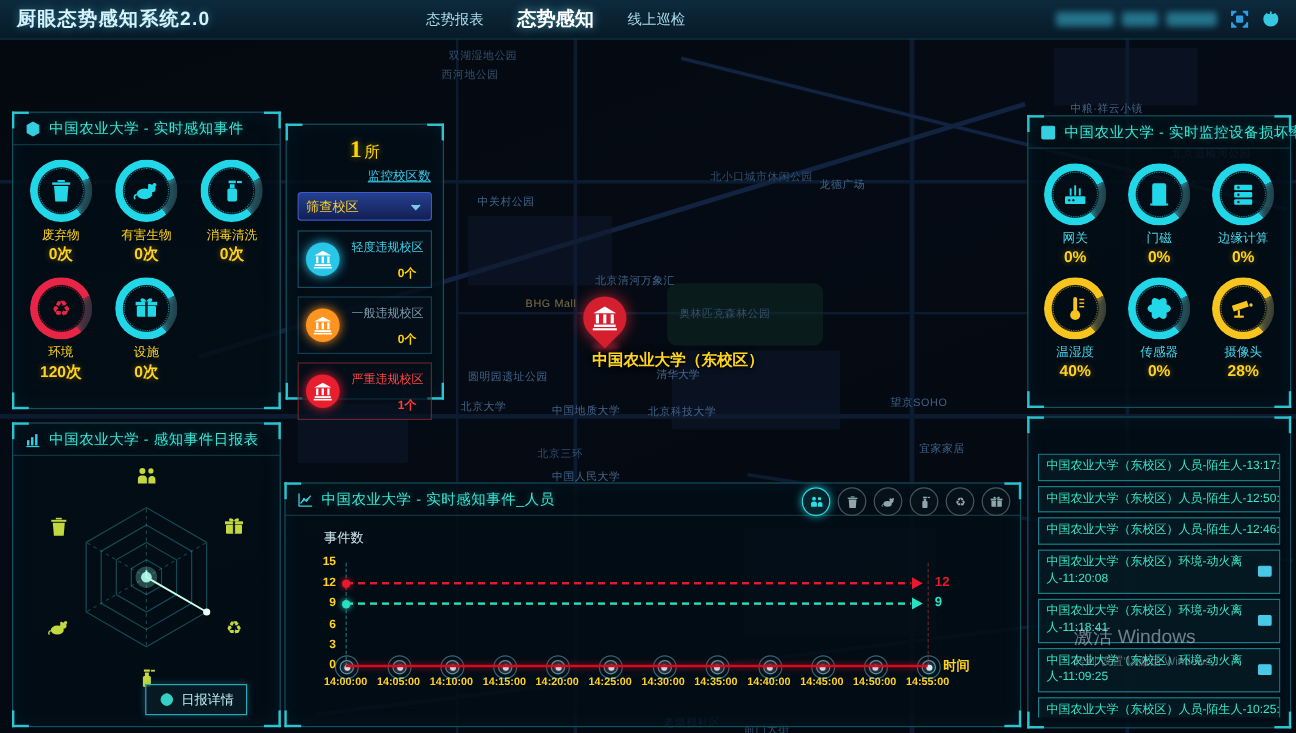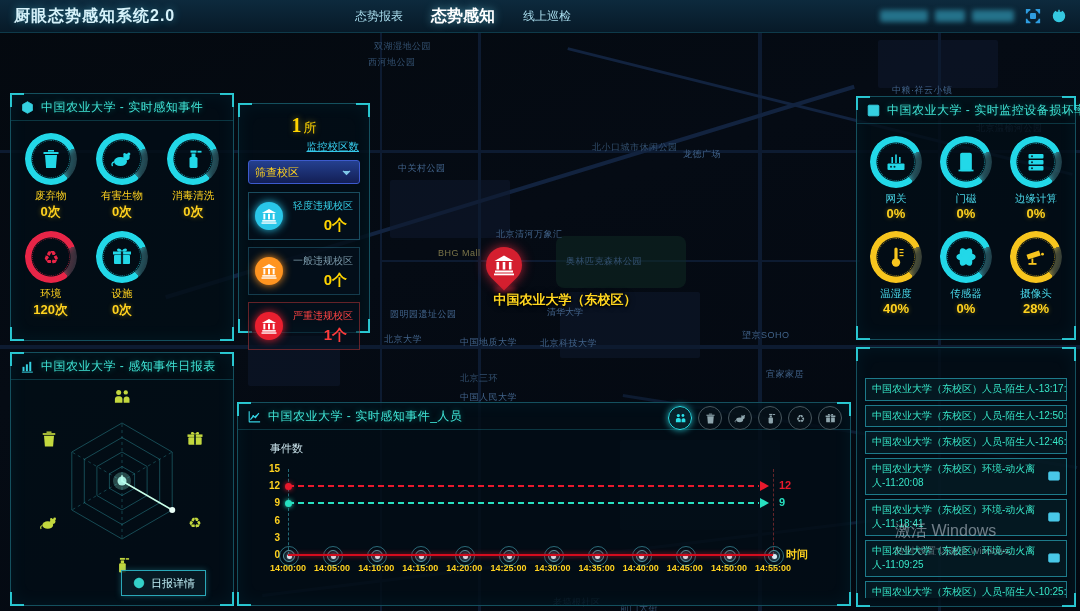--- a/index.html
+++ b/index.html
@@ -66,21 +66,21 @@
 #p-campus .bignum{margin-top:10px;text-align:center;color:#ffd400;text-shadow:0 0 6px rgba(255,210,0,.5);font-family:Liberation Serif, serif;}
 #p-campus .bignum b{font-size:20px;}
 #p-campus .bignum span{font-size:13px;margin-left:2px;}
 #p-campus .cntlab{margin:3px 10px 6px 0;text-align:right;font-size:10.5px;color:#35c8e8;text-decoration:underline;}
 .dropdown{margin:0 9px 8px;height:22px;background:linear-gradient(180deg,#24408f,#131f55);border:1px solid #3c5acd;border-radius:3px;display:flex;align-items:center;justify-content:space-between;padding:0 6px;cursor:pointer;}
 .dropdown .dtxt{font-size:11px;color:#ffd21f;}
 .dropdown .chev{width:13px;height:13px;color:#7fc8e8;}
 .campus-row{position:relative;margin:7px 9px 0;height:46px;border:1px solid var(--bc);background:rgba(6,16,30,.55);cursor:pointer;}
 .crow-ico{position:absolute;left:6px;top:9px;width:28px;height:28px;border-radius:50%;background:var(--c);color:#fff;padding:5px;box-sizing:border-box;box-shadow:0 0 9px var(--c);}
 .crow-label{position:absolute;right:6px;top:6px;font-size:10px;color:var(--lc);}
-.crow-value{position:absolute;right:12px;bottom:4px;font-size:15px;font-weight:bold;color:var(--vc);}
+.crow-value{position:absolute;right:12px;bottom:4px;font-size:10px;font-weight:bold;color:var(--vc);}
 
 #radar-wrap{position:absolute;left:14px;top:30px;width:194px;height:196px;}
 .radar-ico{position:absolute;width:20px;height:20px;color:#c3d83e;}
 #daily-btn{position:absolute;right:27px;bottom:9px;height:24px;display:flex;align-items:center;gap:5px;padding:0 10px;border:1px solid #2aa8b8;background:rgba(8,28,38,.85);color:#bfeef5;font-size:11px;cursor:pointer;box-shadow:0 0 6px rgba(42,168,184,.4);}
 #daily-btn .bico{width:14px;height:14px;color:#35d0c8;}
 
 #trend-tools{position:absolute;right:8px;top:3px;display:flex;gap:6px;}
 .tbtn{width:22px;height:22px;border-radius:50%;border:1px solid #46565e;background:rgba(10,20,26,.6);color:#8fa6ae;display:flex;align-items:center;justify-content:center;cursor:pointer;}
 .tbtn .tico{width:13px;height:13px;}
 .tbtn.active{border-color:#29e0e8;color:#29e0e8;background:rgba(8,40,48,.85);box-shadow:0 0 7px rgba(41,224,232,.8);}
@@ -140,21 +140,21 @@
         <span class="maplabel dim" style="left: 592px; top: 141px;">北小口城市休闲公园</span>
         <span class="maplabel " style="left: 683px; top: 148px;">龙德广场</span>
         <span class="maplabel " style="left: 496px; top: 228px;">北京清河万象汇</span>
         <span class="maplabel warm" style="left: 438px; top: 248px;">BHG Mall</span>
         <span class="maplabel dim" style="left: 566px; top: 255px;">奥林匹克森林公园</span>
         <span class="maplabel " style="left: 390px; top: 308px;">圆明园遗址公园</span>
         <span class="maplabel " style="left: 384px; top: 333px;">北京大学</span>
         <span class="maplabel " style="left: 460px; top: 336px;">中国地质大学</span>
         <span class="maplabel " style="left: 540px; top: 337px;">北京科技大学</span>
         <span class="maplabel " style="left: 460px; top: 391px;">中国人民大学</span>
-        <span class="maplabel dim" style="left: 460px; top: 372px;">北京三环</span>
+        <span class="maplabel dim" style="left: 448px; top: 372px;">北京三环</span>
         <span class="maplabel " style="left: 742px; top: 329px;">望京SOHO</span>
         <span class="maplabel " style="left: 766px; top: 368px;">宜家家居</span>
         <span class="maplabel " style="left: 892px; top: 84px;">中粮·祥云小镇</span>
         <span class="maplabel dim" style="left: 976px; top: 122px;">北京温榆河公园</span>
         <span class="maplabel dim" style="left: 553px; top: 596px;">老墙根社区</span>
         <span class="maplabel dim" style="left: 620px; top: 602px;">前门大街</span>
       </div>
     <div id="pin-shadow"></div>
     <div id="pin">
         <span class="pico">

